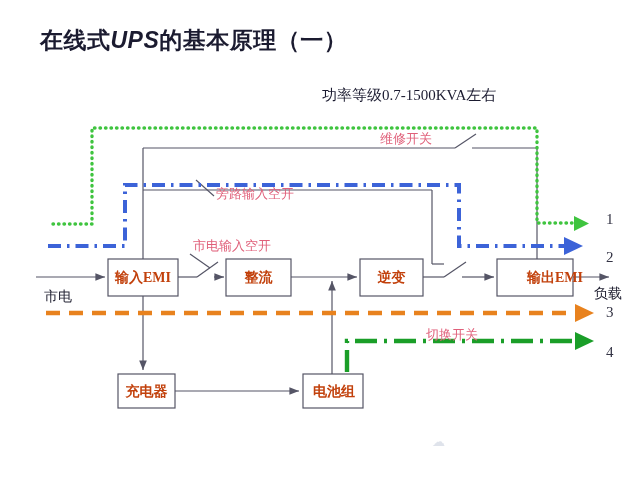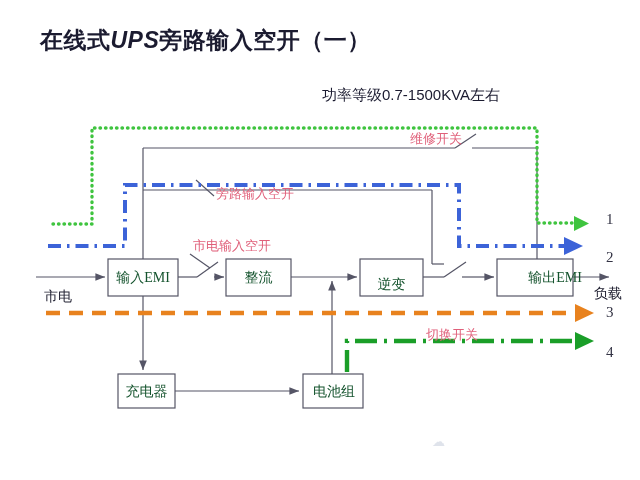--- a/index.html
+++ b/index.html
@@ -21,33 +21,34 @@
     font-size:23px;
     color:#1b1b30;
     letter-spacing:0.5px;
     white-space:nowrap;
   }
   .title .em{font-style:italic;}
 
   .subtitle{
     position:absolute;
     left:322px;top:86px;
-    font-family:Liberation Sans, sans-serif;
+    font-family:Liberation Serif, serif;
     font-size:15px;
     color:#1b1b30;
     white-space:nowrap;
   }
 
   .boxlabel{
     position:absolute;
     font-family:"Liberation Serif","DejaVu Serif",serif;
     font-size:14px;
-    color:#14532d;
+    color:#c2410c;
     white-space:nowrap;
     text-align:center;
+    font-weight:bold;
   }
   .redlabel{
     position:absolute;
     font-family:"Liberation Serif","DejaVu Serif",serif;
     font-size:13px;
     color:#e0607a;
     white-space:nowrap;
   }
   .plainlabel{
     position:absolute;
@@ -74,21 +75,21 @@
   }
   .wm1{left:455px;top:432px;font-size:14px;}
   .wm2{left:430px;top:455px;font-size:15px;}
   .wm-icon{position:absolute;left:432px;top:434px;color:#dfe3eb;font-size:13px;}
 </style>
 </head>
 <body>
 
 <div id="stage">
 
-  <div class="title"><span>在线式</span><span class="em">UPS</span><span>旁路输入空开（一）</span></div>
+  <div class="title"><span>在线式</span><span class="em">UPS</span><span>的基本原理（一）</span></div>
 
   <div class="subtitle">功率等级0.7-1500KVA左右</div>
 
   <svg id="diagram" viewBox="0 0 640 480">
     <defs>
       <marker id="arrWire" markerWidth="9" markerHeight="9" refX="8" refY="3.2" orient="auto">
         <path d="M0,0 L8,3.2 L0,6.4 z" fill="#555566"></path>
       </marker>
       <marker id="arrGreenLt" markerWidth="11" markerHeight="11" refX="1" refY="4" orient="auto">
         <path d="M0,0 L10,4 L0,8 z" fill="#3fc43f"></path>
@@ -167,26 +168,26 @@
     <path d="M575,304 L594,313 L575,322 z" fill="#e8821e"></path>
 
     <g fill="none" stroke="#1a9e28" stroke-width="4.4" stroke-dasharray="22 7 3 7">
       <path d="M347,372 L347,341 L580,341"></path>
     </g>
     <path d="M575,332 L594,341 L575,350 z" fill="#1a9e28"></path>
   </svg>
 
   <div class="boxlabel" style="left:108px;top:269px;width:70px;">输入EMI</div>
   <div class="boxlabel" style="left:226px;top:269px;width:65px;">整流</div>
-  <div class="boxlabel" style="left:360px;top:276px;width:63px;">逆变</div>
+  <div class="boxlabel" style="left:360px;top:269px;width:63px;">逆变</div>
   <div class="boxlabel" style="left:497px;top:269px;width:76px;padding-left:20px;">输出EMI</div>
   <div class="boxlabel" style="left:118px;top:383px;width:57px;">充电器</div>
   <div class="boxlabel" style="left:304px;top:383px;width:60px;">电池组</div>
 
-  <div class="redlabel" style="left:380px;top:130px;margin-left:30px;">维修开关</div>
+  <div class="redlabel" style="left:380px;top:130px;">维修开关</div>
   <div class="redlabel" style="left:193px;top:237px;">市电输入空开</div>
   <div class="redlabel" style="left:216px;top:185px;">旁路输入空开</div>
   <div class="redlabel" style="left:426px;top:281px;margin-top:45px;">切换开关</div>
 
   <div class="plainlabel" style="left:44px;top:288px;">市电</div>
   <div class="plainlabel" style="left:594px;top:285px;">负载</div>
 
   <div class="numlabel" style="left:606px;top:211px;">1</div>
   <div class="numlabel" style="left:606px;top:249px;">2</div>
   <div class="numlabel" style="left:606px;top:304px;">3</div>

